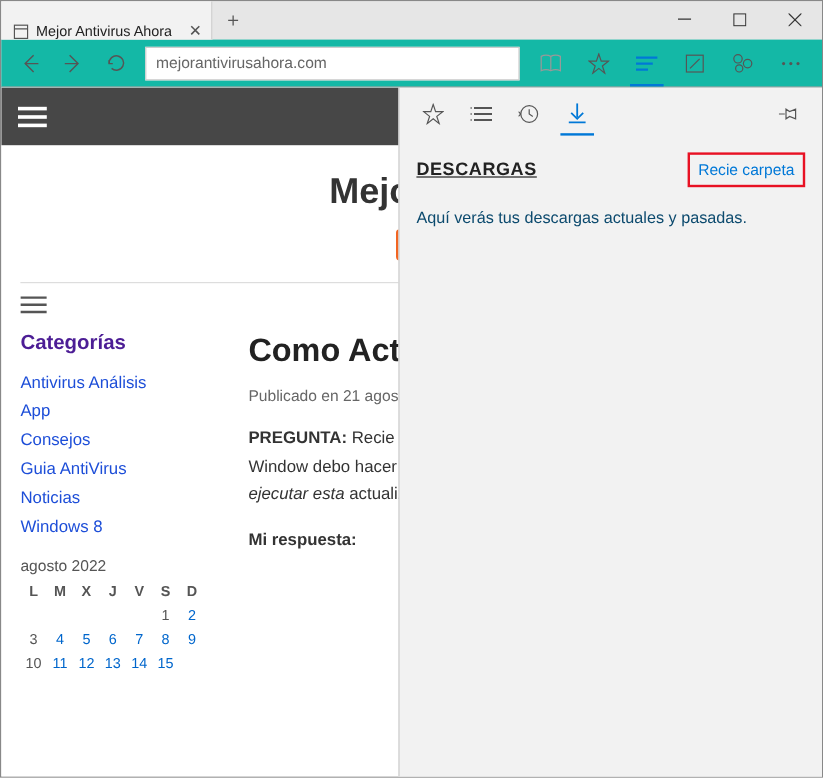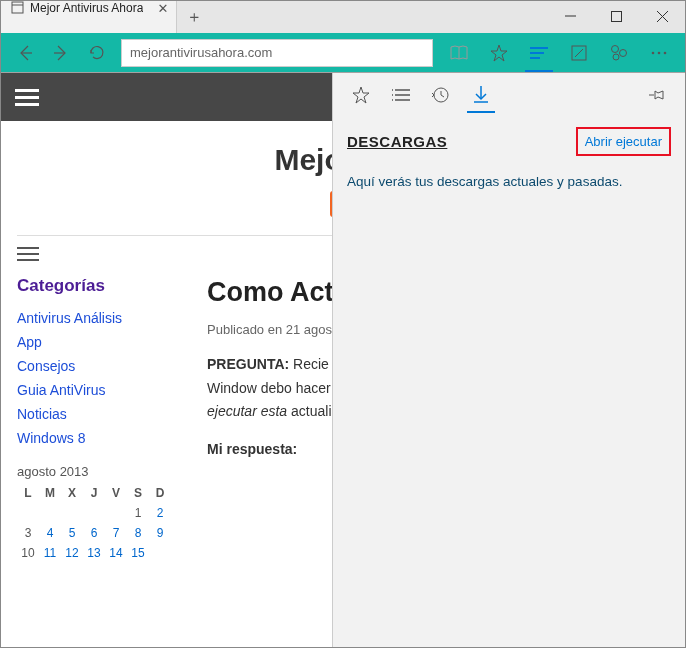--- a/index.html
+++ b/index.html
@@ -1,19 +1,19 @@
 <!DOCTYPE html>
 <html><head>
 <meta charset="utf-8">
 <style>
 * { margin:0; padding:0; box-sizing:border-box; font-family:"Segoe UI",Arial,sans-serif; }
 body { width:686px; height:648px; background:#e6e6e6; overflow:hidden; position:relative; border:1px solid #888; }
 
 .title-bar { height:32px; background:#e6e6e6; display:flex; align-items:flex-start; }
-.tab { background:#f2f2f2; height:32px; display:flex; align-items:flex-start; padding:0 8px 0 10px; border-right:1px solid #ccc; }
+.tab { background:#f2f2f2; height:32px; display:flex; align-items:flex-end; padding:0 8px 0 10px; border-right:1px solid #ccc; }
 .tab svg { margin-right:6px; }
 .tab-title { font-size:12px; color:#222; max-width:130px; white-space:nowrap; overflow:hidden; }
 .tab-close { margin-left:14px; font-size:13px; color:#555; cursor:pointer; }
 .new-tab { width:34px; height:32px; display:flex; align-items:center; justify-content:center; color:#555; font-size:16px; }
 .win-controls { margin-left:auto; display:flex; }
 .win-btn { width:46px; height:30px; display:flex; align-items:center; justify-content:center; }
 
 .addr-bar { height:40px; background:#14b8a6; display:flex; align-items:center; padding:0 6px; border-bottom:1px solid #a3a3a3; }
 .nav-btn { width:36px; height:36px; display:flex; align-items:center; justify-content:center; color:#555; }
 .addr-box { flex:1; height:28px; background:#fff; border:1px solid #ccc; margin:0 6px; display:flex; align-items:center; padding:0 8px; font-size:13px; color:#666; }
@@ -189,21 +189,21 @@
     <div class="sidebar">
       <h3>Categorías</h3>
       <ul class="cat-list" id="cat-list">
           <li>Antivirus Análisis</li>
           <li>App</li>
           <li>Consejos</li>
           <li>Guia AntiVirus</li>
           <li>Noticias</li>
           <li>Windows 8</li>
         </ul>
-      <div class="archive">agosto 2013</div>
+      <div class="archive">agosto 2022</div>
       <div class="cal">
         <table>
             <thead>
               <tr id="cal-head">
                 <th>L</th>
                 <th>M</th>
                 <th>X</th>
                 <th>J</th>
                 <th>V</th>
                 <th>S</th>
@@ -286,16 +286,16 @@
       </div>
     <div class="pin">
         <svg width="16" height="16" viewBox="0 0 16 16">
           <path d="M4 2 L12 2 L10 7 L12 10 L4 10 L6 7 Z" fill="none" stroke="#555" transform="rotate(90 8 8)"></path>
           <line x1="0" y1="8" x2="5" y2="8" stroke="#555"></line>
         </svg>
       </div>
   </div>
   <div class="panel-head">
     <h2>DESCARGAS</h2>
-    <span class="open-folder">Abrir ejecutar</span>
+    <span class="open-folder">Recie carpeta</span>
   </div>
   <div class="panel-msg">Aquí verás tus descargas actuales y pasadas.</div>
 </div>
 
 </body></html>

